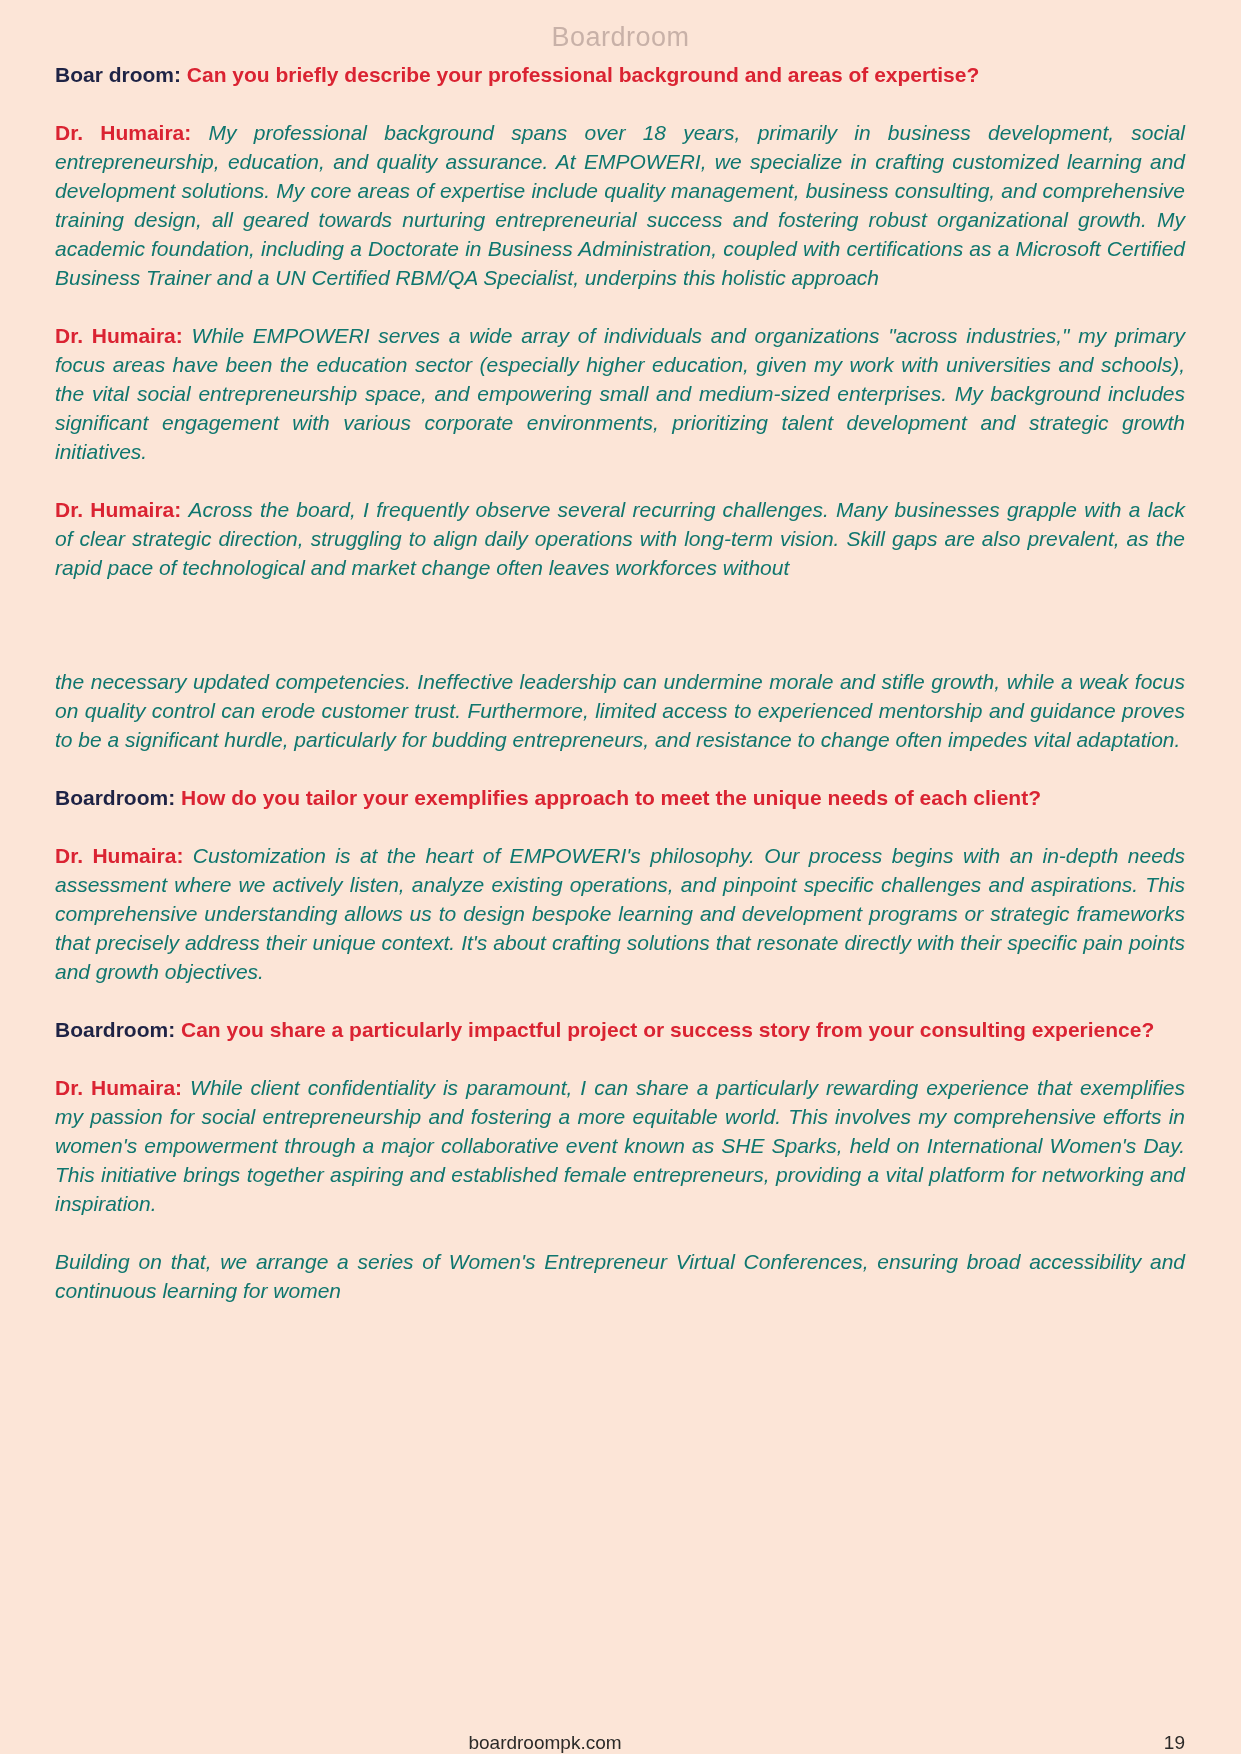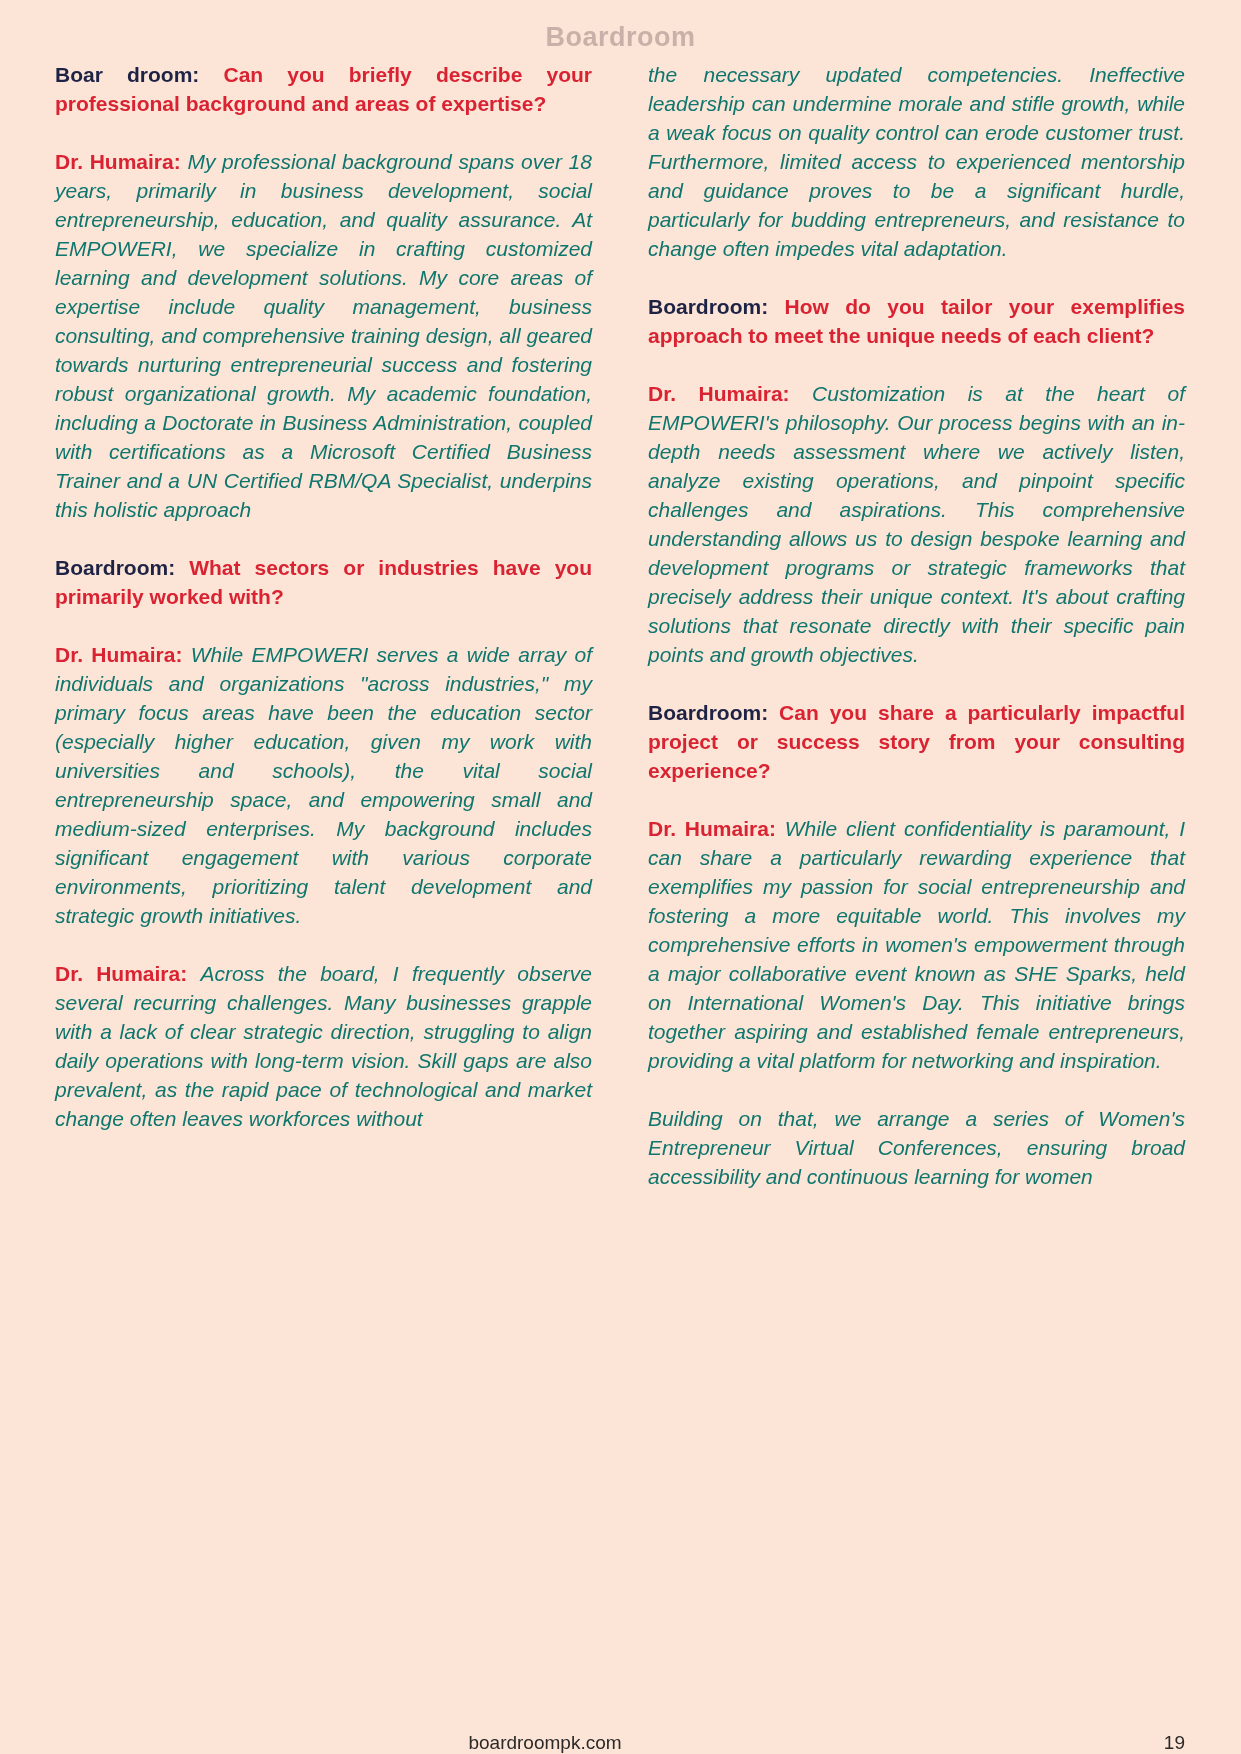--- a/index.html
+++ b/index.html
@@ -15,31 +15,32 @@
     background: #fce5d7;
     overflow: hidden;
   }
   .page-header {
     position: absolute;
     top: 22px;
     left: 0;
     width: 100%;
     text-align: center;
     font-size: 27px;
-    font-weight: 700;
+    font-weight: 400;
     letter-spacing: 0.5px;
     color: #c8b1a8;
   }
   .columns {
     position: absolute;
     top: 60px;
     left: 55px;
     width: 1130px;
     display: flex;
     gap: 56px;
+    flex-direction: column;
   }
   .col {
     flex: 1 1 0;
     min-width: 0;
   }
   p.block {
     margin: 0 0 29px 0;
     font-size: 21px;
     line-height: 29px;
     text-align: justify;
@@ -74,21 +75,20 @@
 </head>
 <body>
 
 <div class="page">
   <div class="page-header">Boardroom</div>
 
   <div class="columns">
     <div class="col">
         <p class="block question"><span class="label">Boar droom: </span><span class="body">Can you briefly describe your professional background and areas of expertise?</span></p>
         <p class="block answer"><span class="label">Dr. Humaira: </span><span class="body">My professional background spans over 18 years, primarily in business development, social entrepreneurship, education, and quality assurance. At EMPOWERI, we specialize in crafting customized learning and development solutions. My core areas of expertise include quality management, business consulting, and comprehensive training design, all geared towards nurturing entrepreneurial success and fostering robust organizational growth. My academic foundation, including a Doctorate in Business Administration, coupled with certifications as a Microsoft Certified Business Trainer and a UN Certified RBM/QA Specialist, underpins this holistic approach</span></p>
-        <p class="block question"><span class="label">Boardroom: </span><span class="body">What sectors or industries have you primarily worked with?</span></p>
         <p class="block answer"><span class="label">Dr. Humaira: </span><span class="body">While EMPOWERI serves a wide array of individuals and organizations "across industries," my primary focus areas have been the education sector (especially higher education, given my work with universities and schools), the vital social entrepreneurship space, and empowering small and medium-sized enterprises. My background includes significant engagement with various corporate environments, prioritizing talent development and strategic growth initiatives.</span></p>
         <p class="block answer"><span class="label">Dr. Humaira: </span><span class="body">Across the board, I frequently observe several recurring challenges. Many businesses grapple with a lack of clear strategic direction, struggling to align daily operations with long-term vision. Skill gaps are also prevalent, as the rapid pace of technological and market change often leaves workforces without</span></p>
       </div>
     <div class="col">
         <p class="block plain"><span class="body">the necessary updated competencies. Ineffective leadership can undermine morale and stifle growth, while a weak focus on quality control can erode customer trust. Furthermore, limited access to experienced mentorship and guidance proves to be a significant hurdle, particularly for budding entrepreneurs, and resistance to change often impedes vital adaptation.</span></p>
         <p class="block question"><span class="label">Boardroom: </span><span class="body">How do you tailor your exemplifies approach to meet the unique needs of each client?</span></p>
         <p class="block answer"><span class="label">Dr. Humaira: </span><span class="body">Customization is at the heart of EMPOWERI's philosophy. Our process begins with an in-depth needs assessment where we actively listen, analyze existing operations, and pinpoint specific challenges and aspirations. This comprehensive understanding allows us to design bespoke learning and development programs or strategic frameworks that precisely address their unique context. It's about crafting solutions that resonate directly with their specific pain points and growth objectives.</span></p>
         <p class="block question"><span class="label">Boardroom: </span><span class="body">Can you share a particularly impactful project or success story from your consulting experience?</span></p>
         <p class="block answer"><span class="label">Dr. Humaira: </span><span class="body">While client confidentiality is paramount, I can share a particularly rewarding experience that exemplifies my passion for social entrepreneurship and fostering a more equitable world. This involves my comprehensive efforts in women's empowerment through a major collaborative event known as SHE Sparks, held on International Women's Day. This initiative brings together aspiring and established female entrepreneurs, providing a vital platform for networking and inspiration.</span></p>
         <p class="block plain"><span class="body">Building on that, we arrange a series of Women's Entrepreneur Virtual Conferences, ensuring broad accessibility and continuous learning for women</span></p>

